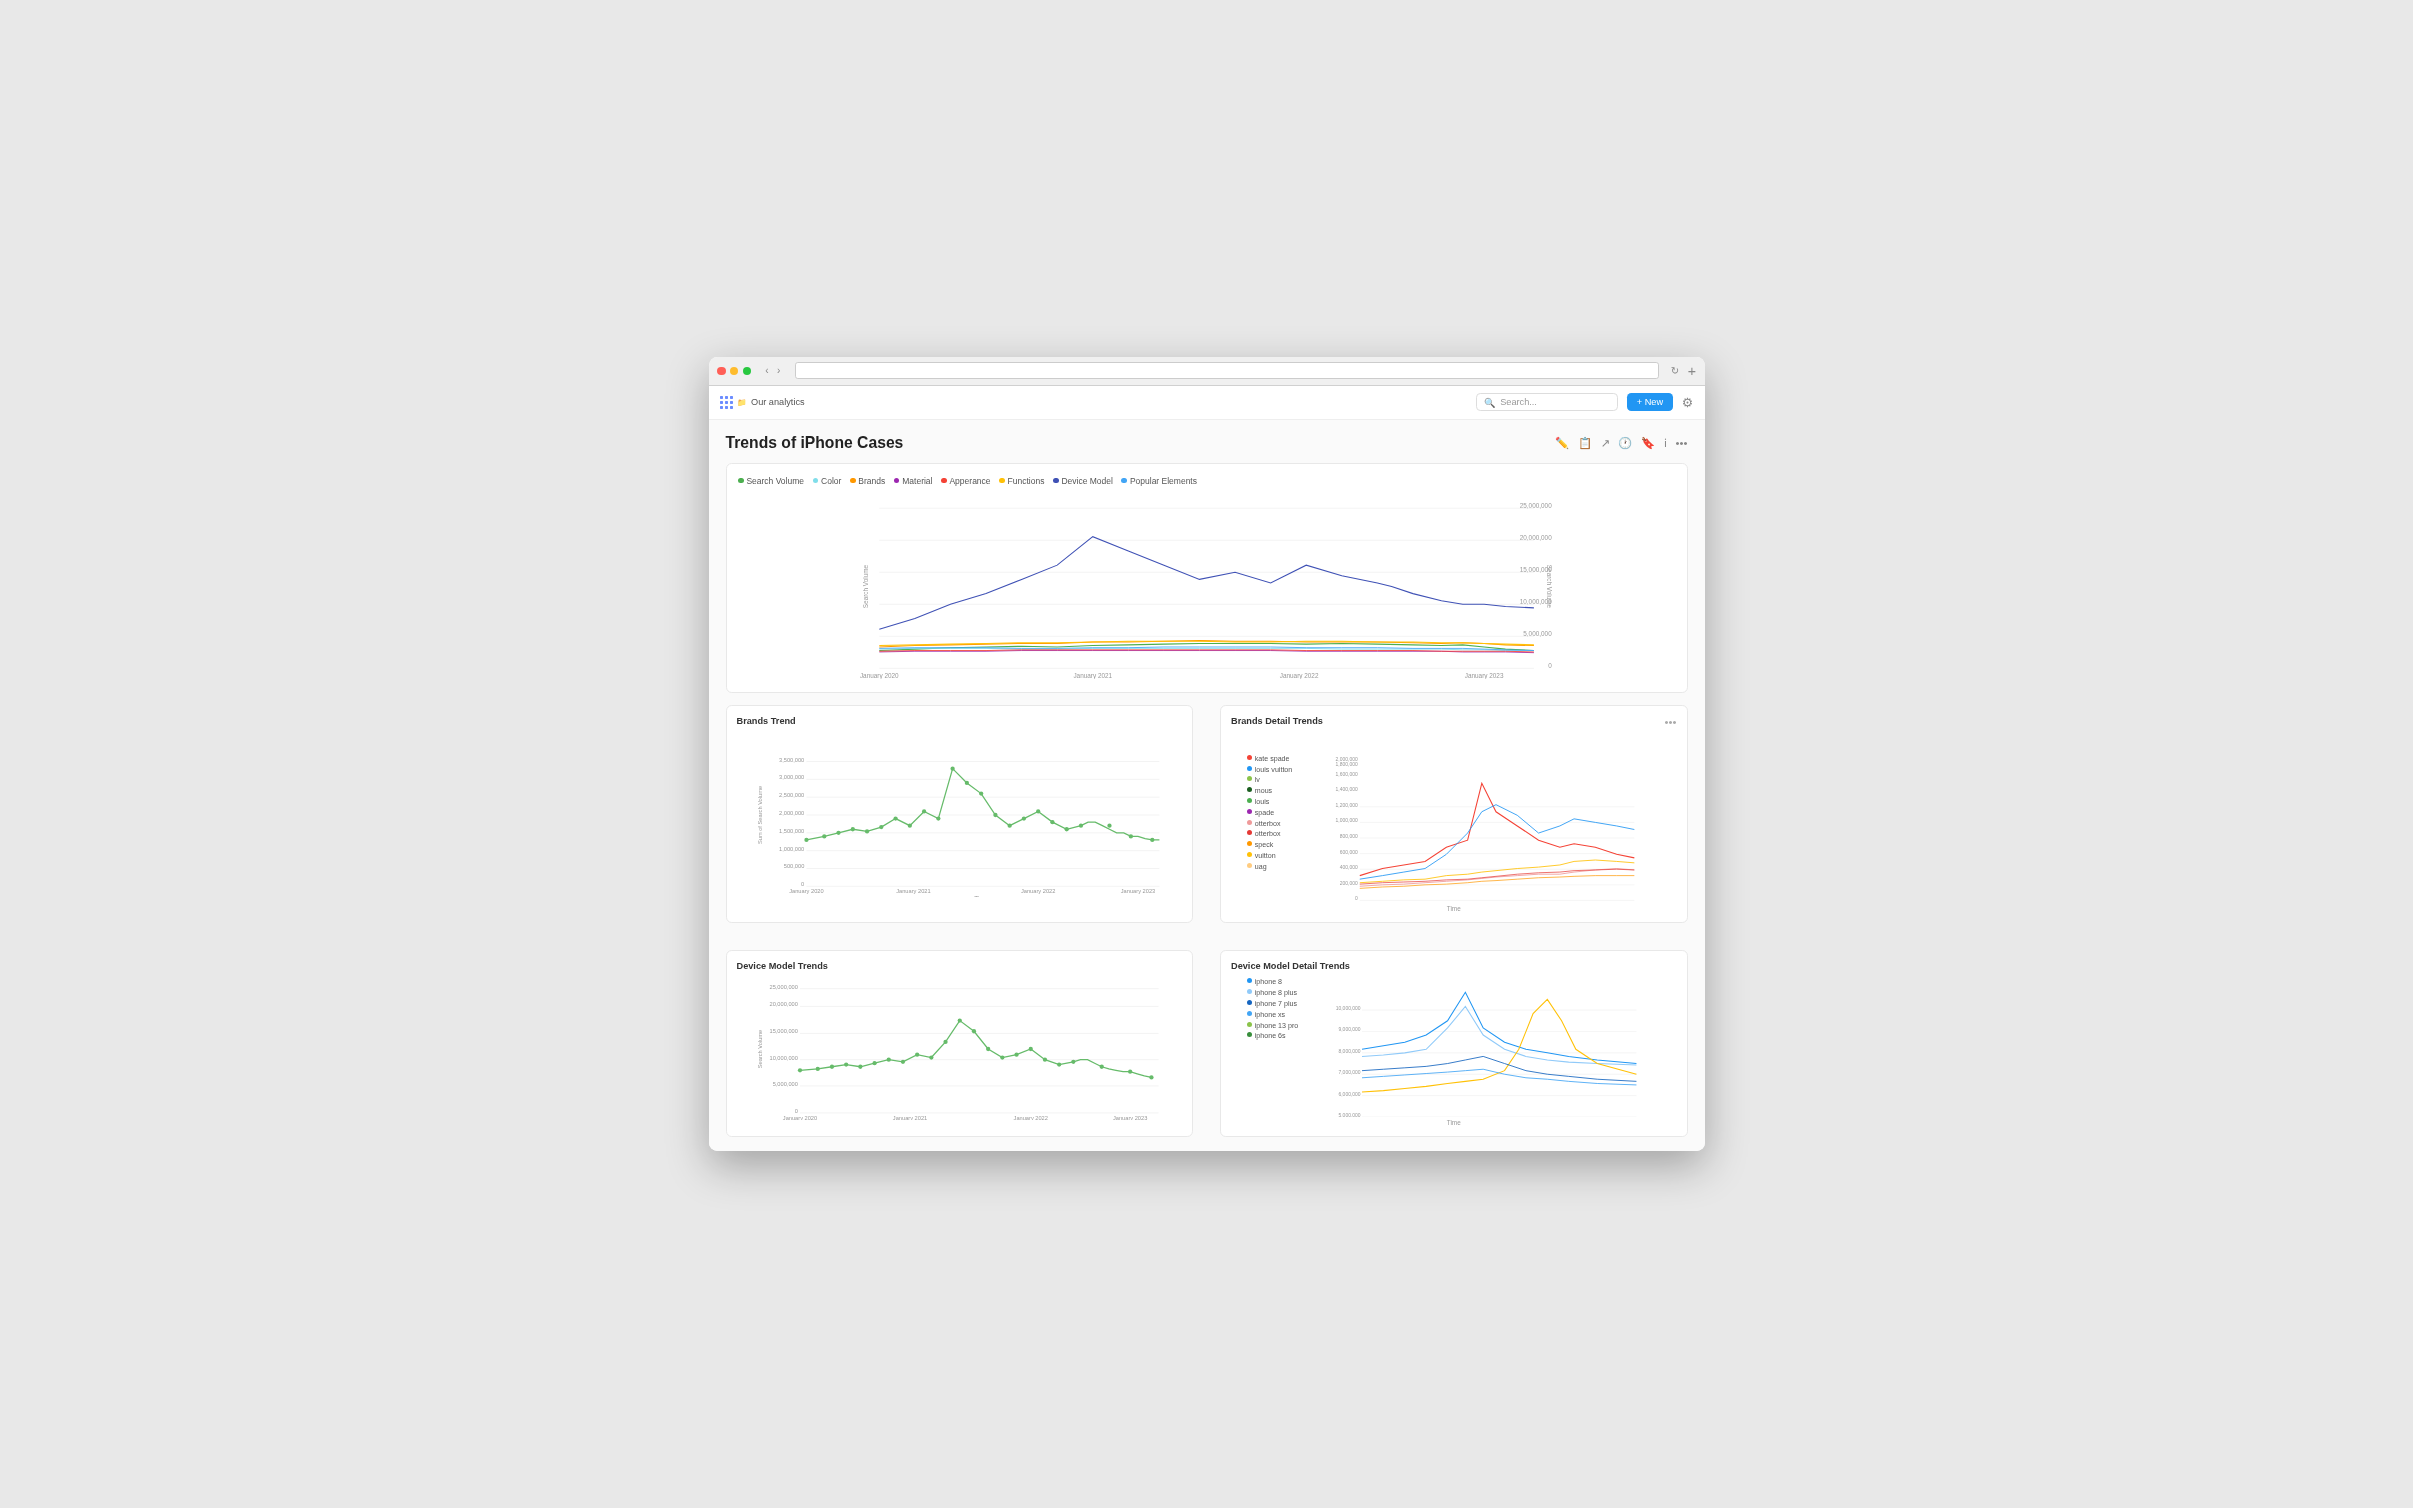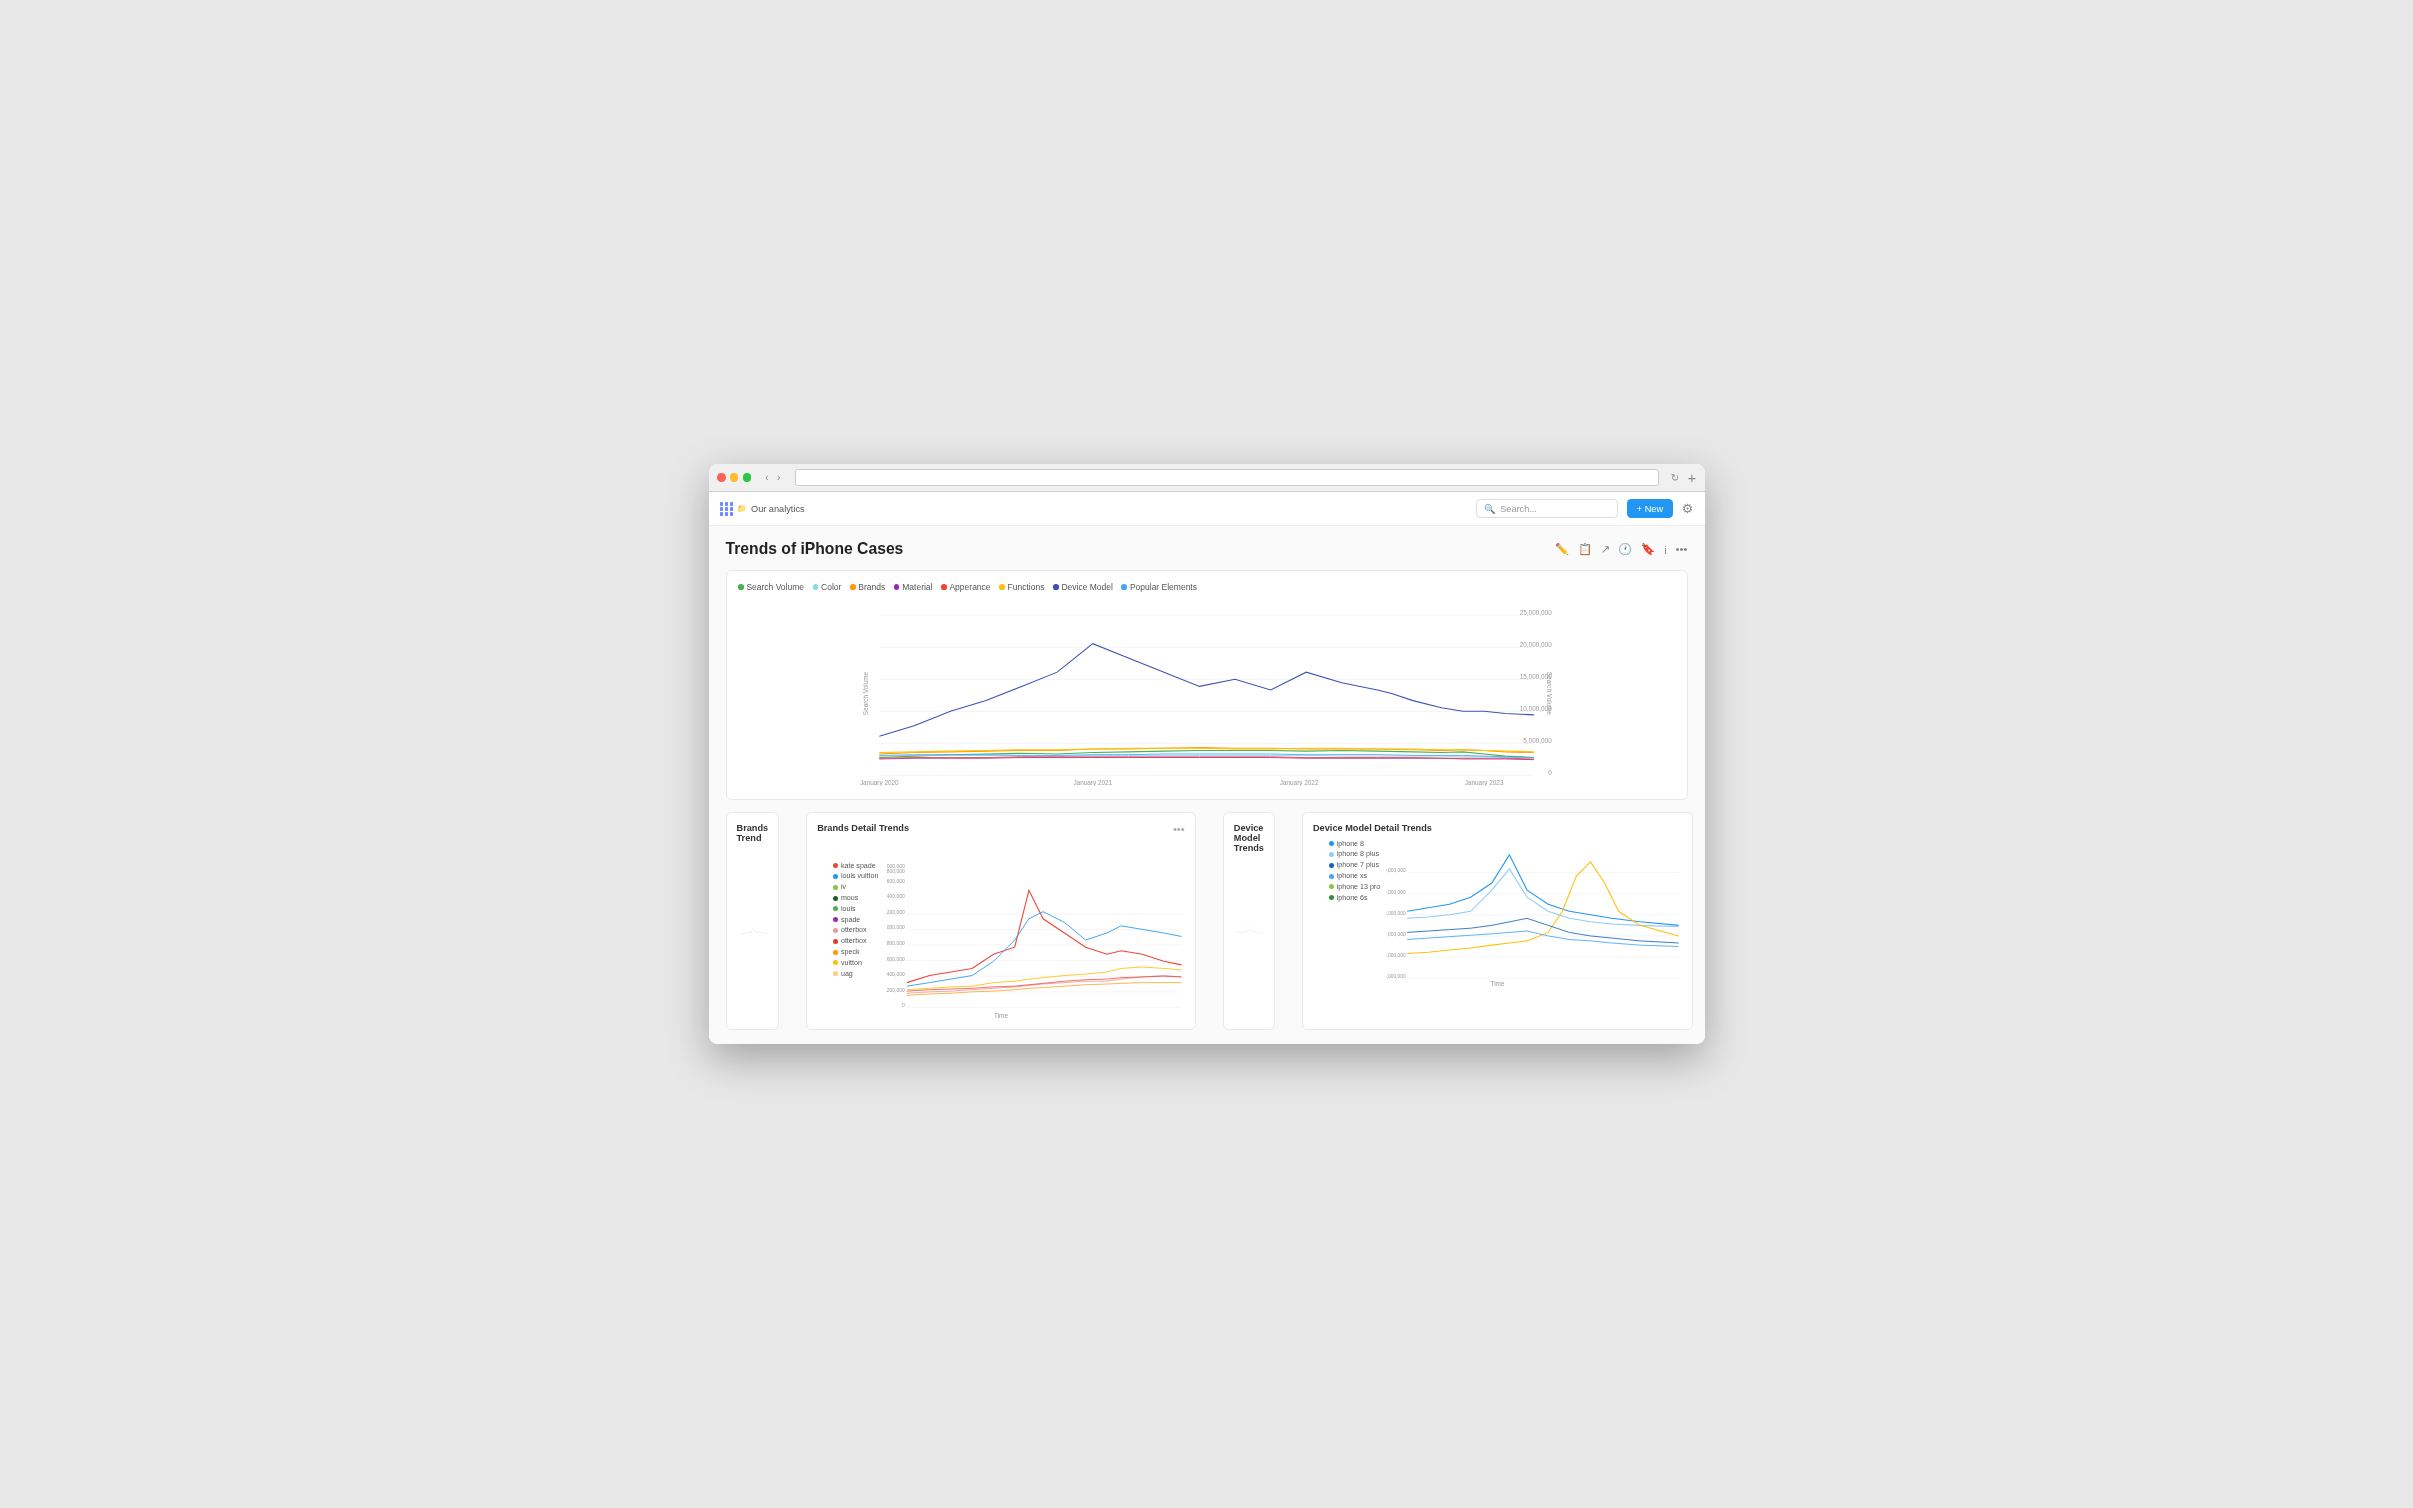--- a/index.html
+++ b/index.html
@@ -114,33 +114,33 @@
     }
     .stat-number { font-size: 30px; font-weight: 700; color: #1a1a2e; }
     .stat-label { font-size: 9.2px; color: #888; margin-top: 2.8px; }
 
     .chart-area { flex: 1; position: relative; }
     svg text { font-family: -apple-system, BlinkMacSystemFont, sans-serif; }
 
     
     .charts-grid {
       display: grid;
-      grid-template-columns: 1fr 1fr 1fr 1fr;
+      grid-template-columns: 1fr 1fr;
       gap: 27px;
     }
     .sub-chart-card {
       background: #fff;
       border: 0.7px solid #e8e8e8;
       border-radius: 5.7px;
       padding: 10px;
     }
     .sub-chart-title { font-size: 9.2px; font-weight: 600; color: #333; margin-bottom: 7.1px; }
     .sub-chart-inner { display: flex; gap: 5.7px; }
     .sub-legend { font-size: 7.1px; color: #555; display: flex; flex-direction: column; gap: 2.8px; min-width: 64px; }
-    .sub-legend-item { display: flex; align-items: center; gap: 2.8px; padding-left: 16px; }
+    .sub-legend-item { display: flex; gap: 2.8px; padding-left: 16px; }
     .sub-legend-dot { width: 5px; height: 5px; border-radius: 50%; flex-shrink: 0; }
     .sub-chart-svg { flex: 1; }
     .card-header-row { display: flex; justify-content: space-between; align-items: flex-start; margin-bottom: 22px; }
     .card-more-btn { background: none; border: none; cursor: pointer; color: #aaa; font-size: 11.4px; }
   </style>
 </head>
 <body>
 
 <div class="window">
 

